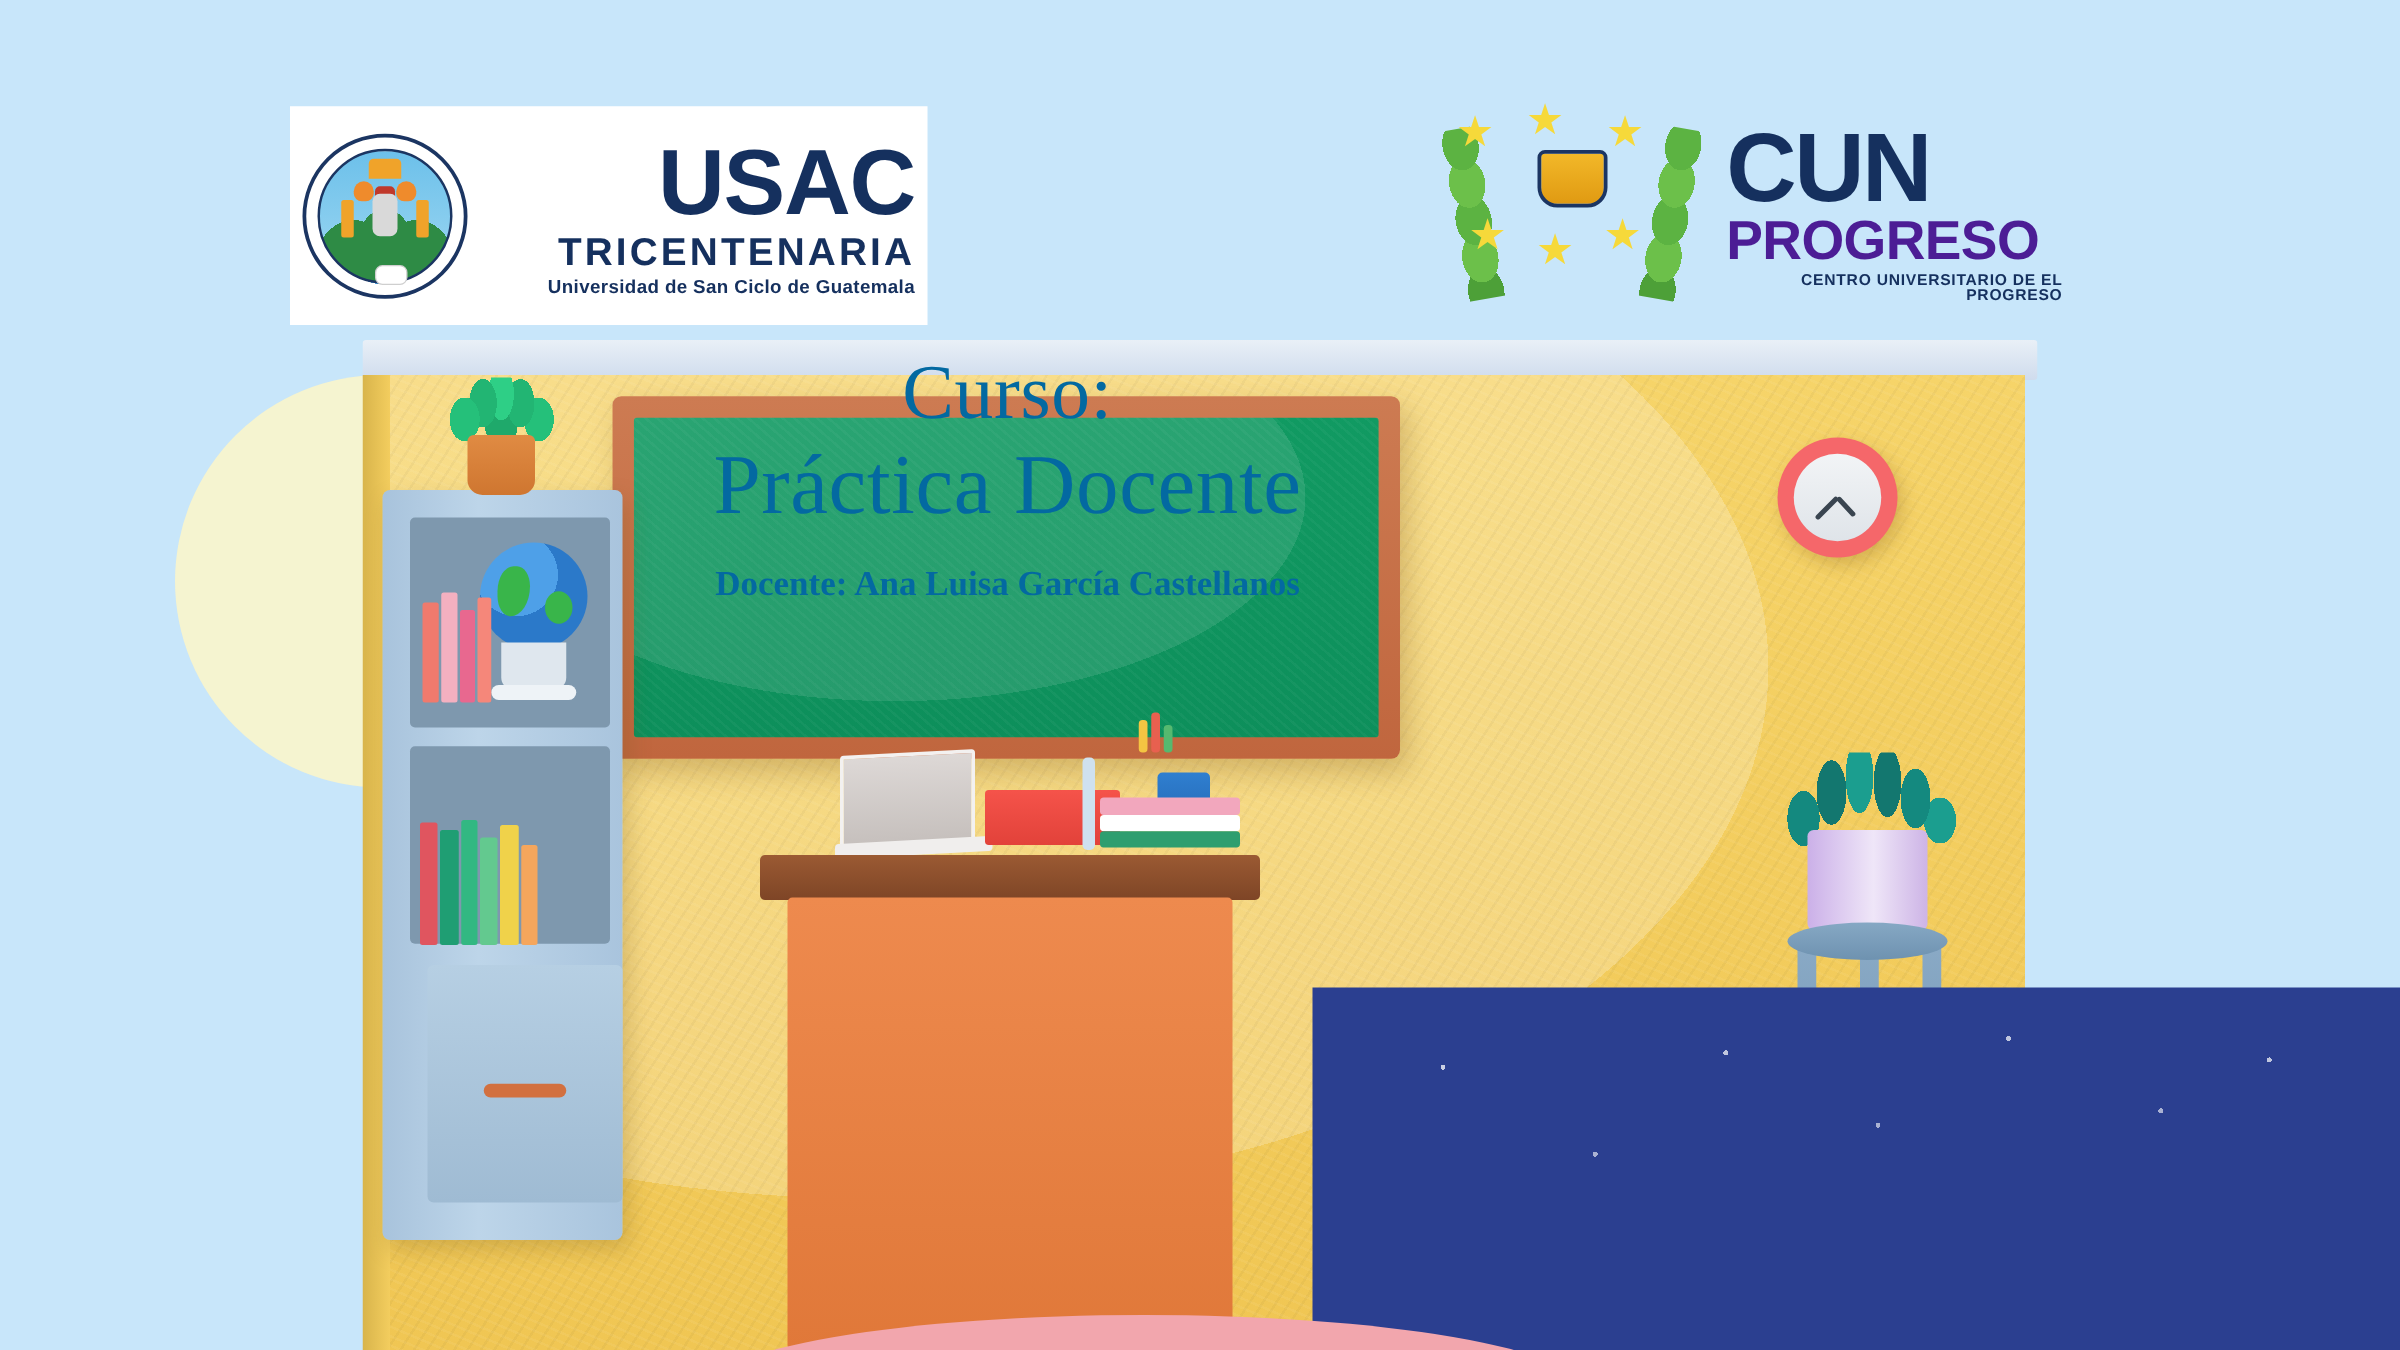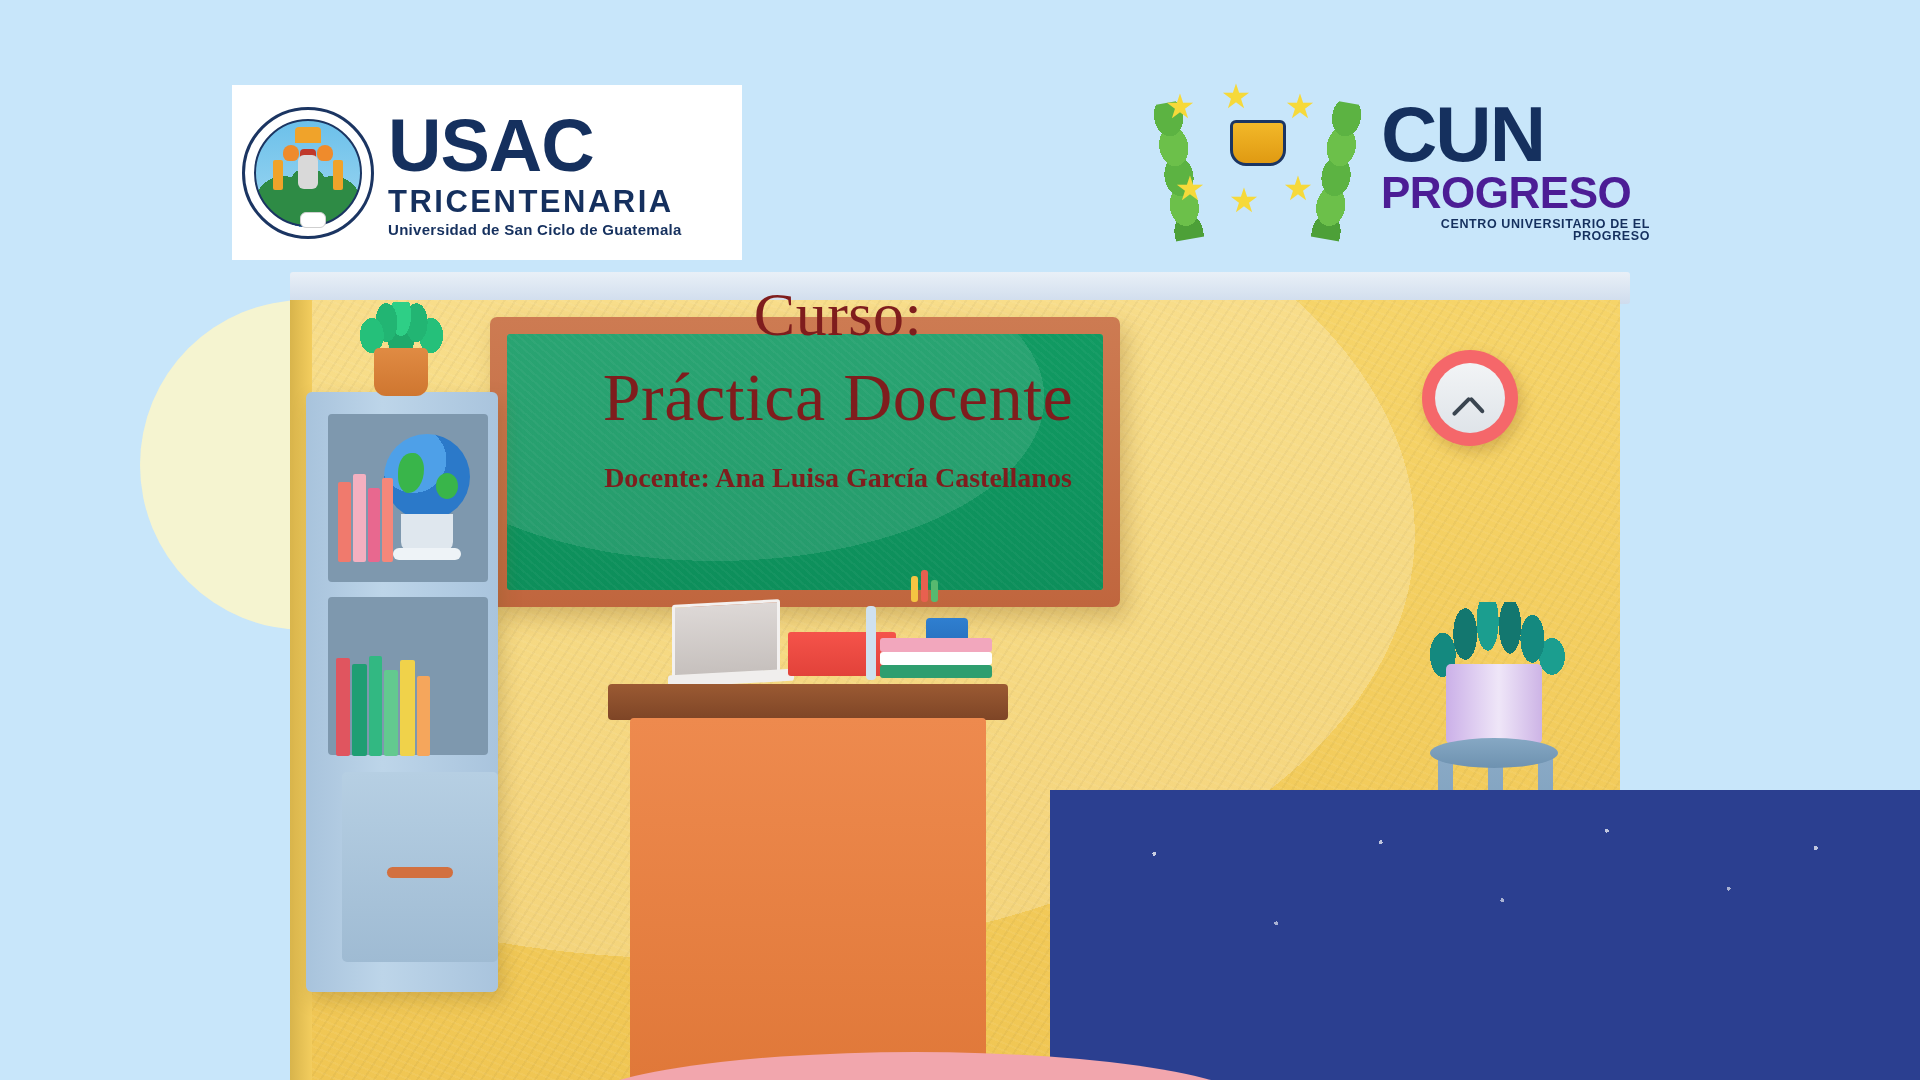--- a/index.html
+++ b/index.html
@@ -62,21 +62,21 @@
     position:absolute; top:28%; width:16px; height:16px;
     background:#ef8b2c; border-radius:50% 50% 40% 40%;
   }
   .usac-seal .lion-l { left:30%; }
   .usac-seal .lion-r { right:30%; }
   .usac-seal .horse {
     position:absolute; left:44%; bottom:6%;
     width:26px; height:16px; background:#fff; border-radius:6px;
     border:1px solid #cfcfcf;
   }
-  .usac-words { margin-left:14px; flex:1; text-align:left; line-height:1; }
+  .usac-words { margin-left:14px; flex:1; text-align:right; line-height:1; }
   .usac-words .l1 {
     font-family:"Liberation Sans", sans-serif;
     font-weight:bold; font-size:74px; color:#15305e;
     letter-spacing:-1px;
   }
   .usac-words .l2 {
     font-family:"Liberation Sans", sans-serif;
     font-weight:bold; font-size:31px; color:#15305e;
     letter-spacing:2.5px; margin-top:3px;
   }
@@ -383,28 +383,28 @@
       radial-gradient(circle 2px at 78% 34%, rgba(255,255,255,.6) 0 100%, transparent 100%),
       radial-gradient(circle 2px at 88% 20%, rgba(255,255,255,.7) 0 100%, transparent 100%);
   }
   .rug {
     position:absolute; left:565px; top:1052px; width:700px; height:120px;
     background:#f2a6ad; border-radius:50%;
   }
 
   
   #board-text {
-    position:absolute; left:488px; top:282px; width:700px;
-    text-align:center; color:#7f1d1d; z-index:40;
+    position:absolute; left:456px; top:282px; width:700px;
+    text-align:center; color:#0369a1; z-index:40;
   }
   #board-text .curso {
     font-size:62px; line-height:1.05; letter-spacing:.5px;
   }
   #board-text .titulo {
-    font-size:68px; line-height:1.08; margin-top:14px; letter-spacing:.5px;
+    font-size:68px; line-height:1.08; margin-top:4px; letter-spacing:.5px;
   }
   #board-text .docente {
     font-size:28px; font-weight:bold; margin-top:28px; line-height:1.1;
   }
   #board-text .ciclo {
     font-size:36px; font-weight:bold; margin-top:10px; line-height:1.1;
   }
 </style>
 </head>
 <body>

